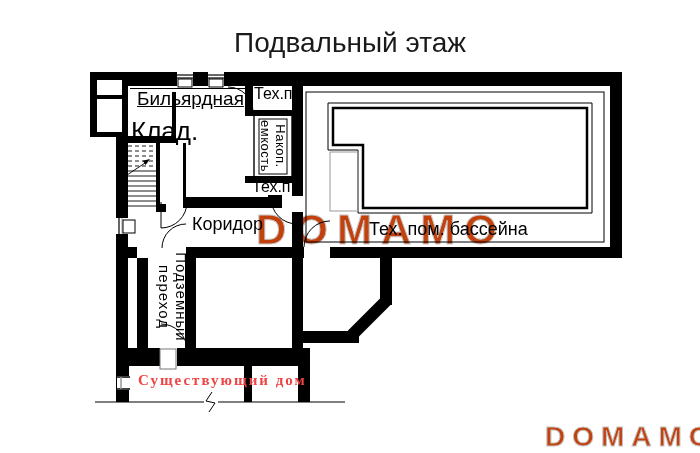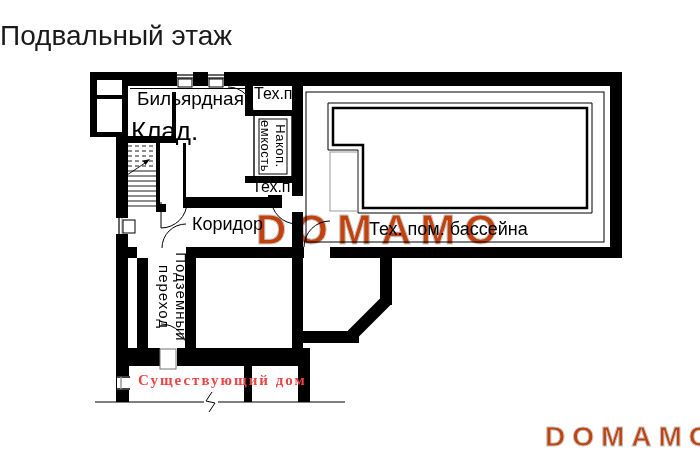--- a/index.html
+++ b/index.html
@@ -1,20 +1,20 @@
 <!DOCTYPE html>
 <html><head>
 <meta charset="utf-8">
 <style>
   html,body{margin:0;padding:0;background:#ffffff;}
   .stage{position:relative;width:700px;height:453px;background:#ffffff;overflow:hidden;
          font-family:"Liberation Sans",sans-serif;}
   .stage svg{position:absolute;left:0;top:0;z-index:2;}
   .lbl{position:absolute;z-index:3;color:#000;white-space:nowrap;line-height:1.05;}
-  .title{left:0;right:0;top:20px;font-size:28px;color:#1a1a1a;z-index:3;position:absolute;}
+  .title{left:0;right:0;top:27px;text-align:center;font-size:28px;color:#1a1a1a;z-index:3;position:absolute;}
   .vlabel{position:absolute;z-index:3;transform:translate(-50%,-50%) rotate(90deg);
           text-align:center;white-space:nowrap;color:#000;}
   .seriflbl{font-family:"Liberation Serif",serif;font-weight:bold;letter-spacing:2px;color:#ef4444;}
   .wm{position:absolute;z-index:1;color:#c2410c;-webkit-text-stroke:1px #c9c9c9;
       font-weight:bold;white-space:nowrap;}
   .wm-center{left:256px;top:206px;font-size:42px;letter-spacing:9px;}
   .wm-br{left:545px;top:421px;font-size:28px;letter-spacing:7px;-webkit-text-stroke:1px #c4c4c4;}
 </style>
 </head>
 <body>
@@ -158,21 +158,21 @@
 
     <g>
       <line x1="95" y1="402" x2="345" y2="402" stroke="#000" stroke-width="1.2"></line>
       <rect x="204" y="398" width="14" height="8" fill="#fff"></rect>
       <path d="M 212,392 L 206,401 L 215,403 L 209,412" fill="none" stroke="#000" stroke-width="1"></path>
     </g>
   </svg>
 
   <div class="title">Подвальный этаж</div>
 
-  <div class="lbl" style="left:137px;top:89px;font-size:19px;">Бильярдная</div>
+  <div class="lbl" style="left:137px;top:89px;font-size:19px;text-decoration:underline;">Бильярдная</div>
 
   <div class="lbl" style="left:131px;top:118px;font-size:26px;">Клад.</div>
 
   <div class="lbl" style="left:254px;top:86px;font-size:16px;">Тех.п</div>
 
   <div class="vlabel" style="left:273px;top:146px;font-size:13px;letter-spacing:0.5px;">
     <div>Накоп.</div>
     <div>емкость</div>
   </div>
 

